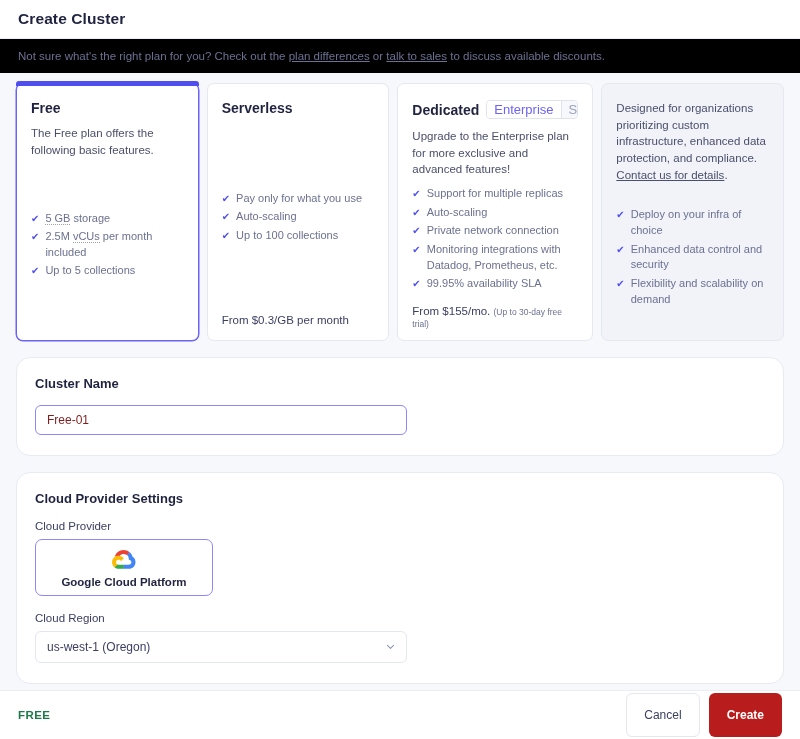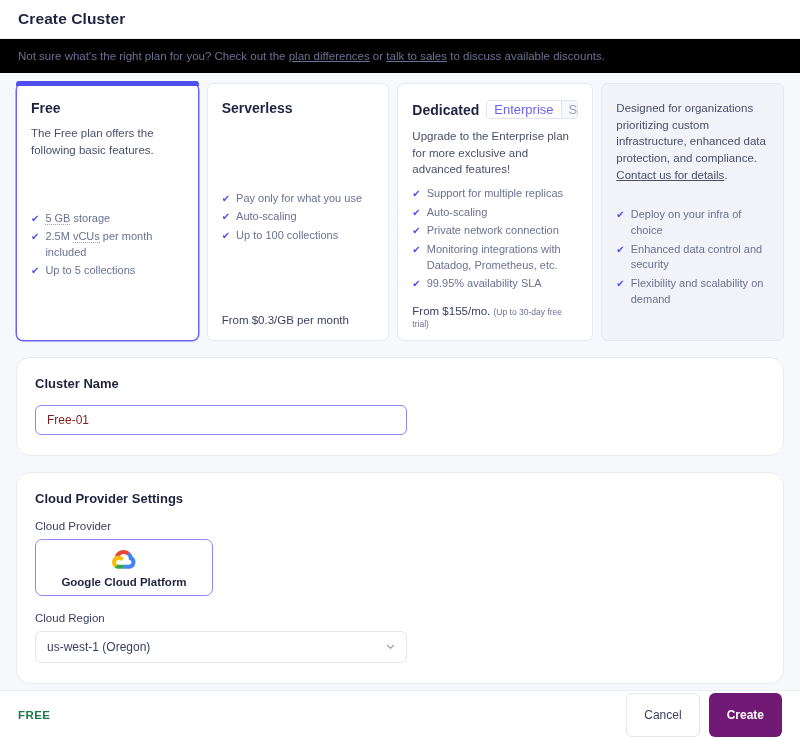--- a/index.html
+++ b/index.html
@@ -277,21 +277,21 @@
     padding: 0 17px;
     cursor: pointer;
     border: 1px solid transparent;
   }
   .btn-cancel {
     background: #ffffff;
     border-color: #e4e6f0;
     color: #3b4063;
   }
   .btn-create {
-    background: #701a75;
+    background: #b91c1c;
     color: #ffffff;
     font-weight: bold;
   }
 </style>
 </head>
 <body>
 
 <div class="modal">
 
   <div class="modal-header">

